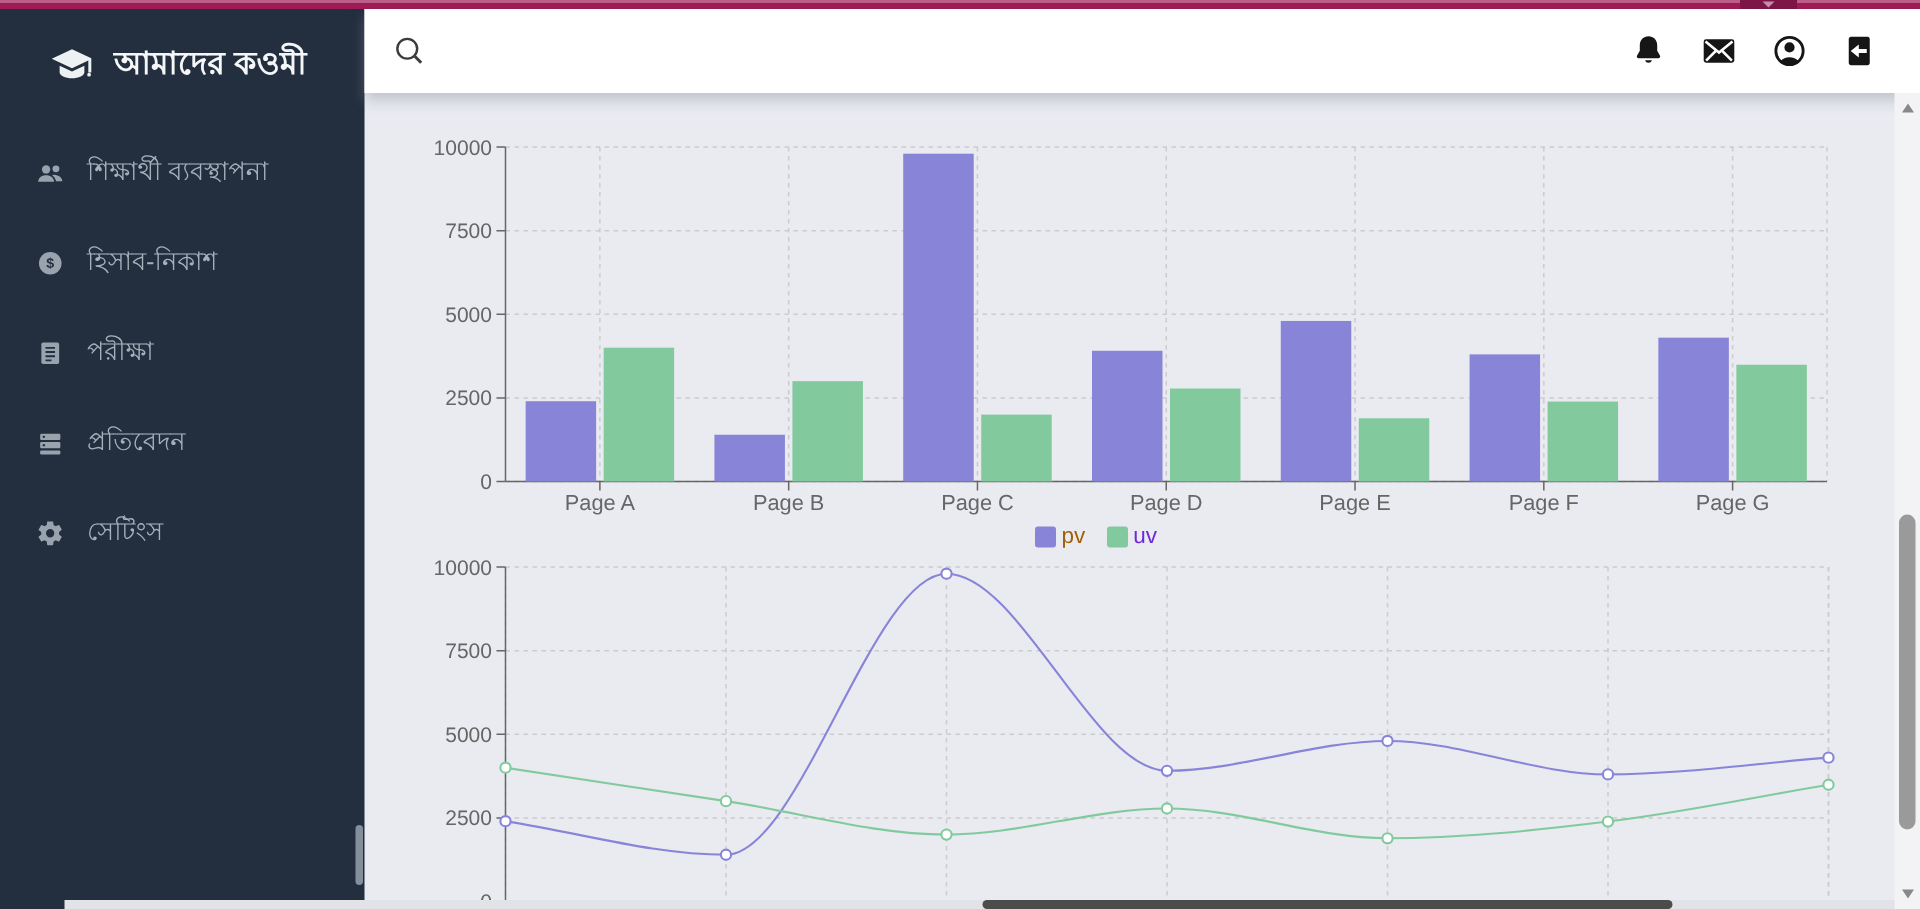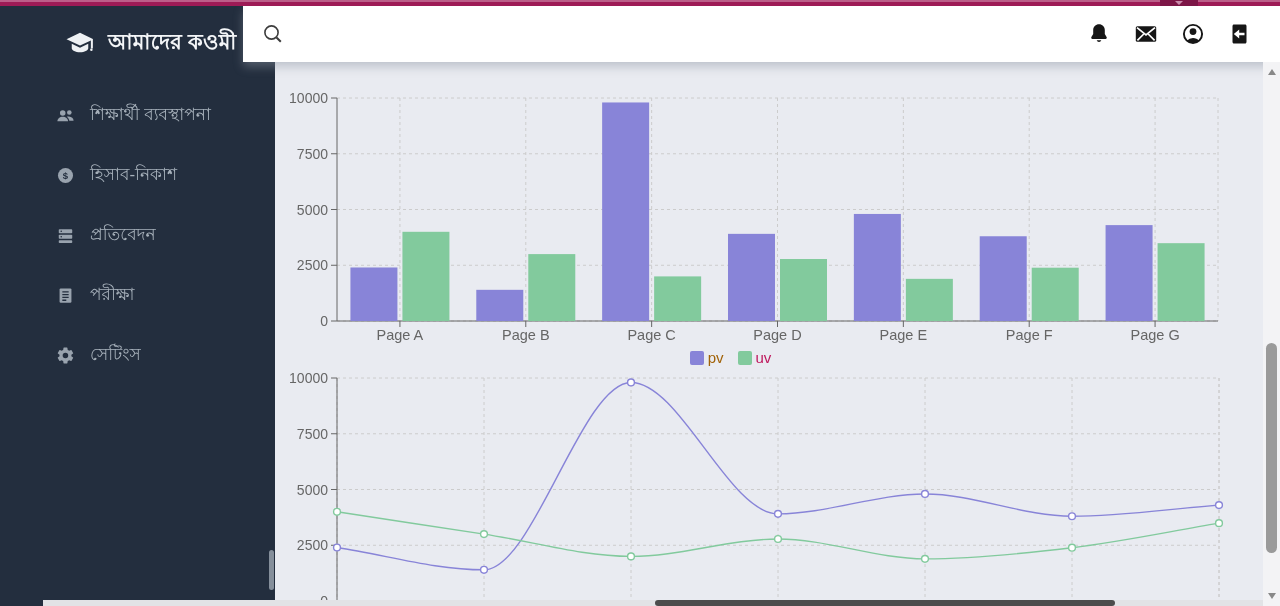--- a/index.html
+++ b/index.html
@@ -8,21 +8,21 @@
     background:#e9ebf1;
     font-family:"Liberation Sans","DejaVu Sans",sans-serif;
   }
   
   .topstrip{position:absolute;left:0;top:0;width:1280px;height:6px;background:#9e1b56;z-index:50;}
   .topstrip .strip-light{position:absolute;left:0;top:0;width:100%;height:2px;background:rgba(255,255,255,.30);}
   .strip-tab{position:absolute;left:1160px;top:0;width:38px;height:6px;background:#7d1647;}
   .strip-tab::after{content:"";position:absolute;left:15px;top:1px;border-left:4px solid transparent;border-right:4px solid transparent;border-top:4px solid #c98bab;}
 
   
-  .sidebar{position:absolute;left:0;top:6px;width:243px;height:600px;background:#232e3e;z-index:40;overflow:hidden;padding-left:32px;}
+  .sidebar{position:absolute;left:0;top:6px;width:243px;height:600px;background:#232e3e;z-index:40;overflow:hidden;}
   .brand{display:flex;align-items:center;gap:13px;padding:20px 10px 0 33px;color:#f4f6f8;}
   .brand .ic{width:30px;height:30px;color:#eef1f4;flex:0 0 auto;}
   .brand-title{font-size:21px;font-weight:bold;letter-spacing:.2px;white-space:nowrap;}
   .nav{margin-top:24px;}
   .nav-item{height:60px;display:flex;align-items:center;gap:15px;padding-left:24px;color:#a7b1bb;font-size:17px;cursor:pointer;}
   .nav-item .ic{width:19px;height:19px;color:#99a3ae;flex:0 0 auto;}
   .ic svg{width:100%;height:100%;display:block;}
   .side-scroll-thumb{position:absolute;right:1px;top:544px;width:5px;height:40px;border-radius:3px;background:#97a0ab;opacity:.85;}
 
   
@@ -84,38 +84,38 @@
         <span class="ic">
           <svg viewBox="0 0 24 24">
             <circle cx="12" cy="12" r="9.5" fill="currentColor"></circle>
             <text x="12" y="16.2" text-anchor="middle" font-size="12" font-weight="bold" fill="#232e3e" font-family="Liberation Sans, sans-serif">$</text>
           </svg>
         </span>
         <span>হিসাব-নিকাশ</span>
       </div>
       <div class="nav-item">
         <span class="ic">
+          <svg viewBox="0 0 24 24">
+            <rect x="4.5" y="3" width="15" height="18" rx="1.5" fill="currentColor"></rect>
+            <path d="M8 7.5h8M8 11h8M8 14.5h8M8 18h5" stroke="#232e3e" stroke-width="1.6" fill="none"></path>
+          </svg>
+        </span>
+        <span>পরীক্ষা</span>
+      </div>
+      <div class="nav-item">
+        <span class="ic">
           <svg viewBox="0 0 24 24" fill="currentColor">
             <rect x="3.5" y="4" width="17" height="5.2" rx="1"></rect>
             <rect x="3.5" y="11" width="17" height="5.2" rx="1"></rect>
             <rect x="3.5" y="18" width="17" height="3.4" rx="1"></rect>
             <circle cx="6.6" cy="6.6" r="1" fill="#232e3e"></circle>
             <circle cx="6.6" cy="13.6" r="1" fill="#232e3e"></circle>
           </svg>
         </span>
         <span>প্রতিবেদন</span>
-      </div>
-      <div class="nav-item">
-        <span class="ic">
-          <svg viewBox="0 0 24 24">
-            <rect x="4.5" y="3" width="15" height="18" rx="1.5" fill="currentColor"></rect>
-            <path d="M8 7.5h8M8 11h8M8 14.5h8M8 18h5" stroke="#232e3e" stroke-width="1.6" fill="none"></path>
-          </svg>
-        </span>
-        <span>পরীক্ষা</span>
       </div>
       <div class="nav-item">
         <span class="ic">
           <svg viewBox="0 0 24 24" fill="currentColor">
             <path d="M19.4 13c.04-.33.06-.66.06-1s-.02-.67-.06-1l2.1-1.65a.5.5 0 0 0 .12-.64l-2-3.46a.5.5 0 0 0-.61-.22l-2.48 1a7.3 7.3 0 0 0-1.73-1l-.38-2.65A.5.5 0 0 0 13.93 2h-4a.5.5 0 0 0-.5.42l-.37 2.65c-.63.26-1.2.6-1.73 1l-2.48-1a.5.5 0 0 0-.6.22l-2 3.46a.5.5 0 0 0 .12.64L4.46 11c-.04.33-.06.66-.06 1s.02.67.06 1l-2.1 1.65a.5.5 0 0 0-.12.64l2 3.46c.13.22.39.31.6.22l2.49-1c.53.4 1.1.74 1.72 1l.38 2.65c.04.24.25.42.5.42h4c.25 0 .46-.18.5-.42l.37-2.65c.63-.26 1.2-.6 1.73-1l2.48 1c.22.09.47 0 .6-.22l2-3.46a.5.5 0 0 0-.12-.64zM11.93 15.5a3.5 3.5 0 1 1 0-7 3.5 3.5 0 0 1 0 7z"></path>
           </svg>
         </span>
         <span>সেটিংস</span>
       </div>
     </nav>
@@ -267,21 +267,21 @@
         <circle cx="682" cy="496.853" r="3.4" fill="#ffffff" stroke="#82ca9d" stroke-width="1.4"></circle>
         <circle cx="829" cy="485.703" r="3.4" fill="#ffffff" stroke="#82ca9d" stroke-width="1.4"></circle>
         <circle cx="976" cy="461.173" r="3.4" fill="#ffffff" stroke="#82ca9d" stroke-width="1.4"></circle>
       </g>
     </svg>
   <div class="chart-legend" id="chart-legend">
       <span class="legend-item" style="color: #a16207;">
         <span class="legend-swatch" style="background: rgb(136, 132, 216);"></span>
         <span>pv</span>
       </span>
-      <span class="legend-item" style="color: #be185d;">
+      <span class="legend-item" style="color: #6d28d9;">
         <span class="legend-swatch" style="background: rgb(130, 202, 157);"></span>
         <span>uv</span>
       </span>
     </div>
 </main>
 
 <div class="vscrollbar">
   <div class="vscroll-up">
       <div class="tri-up"></div>
     </div>

